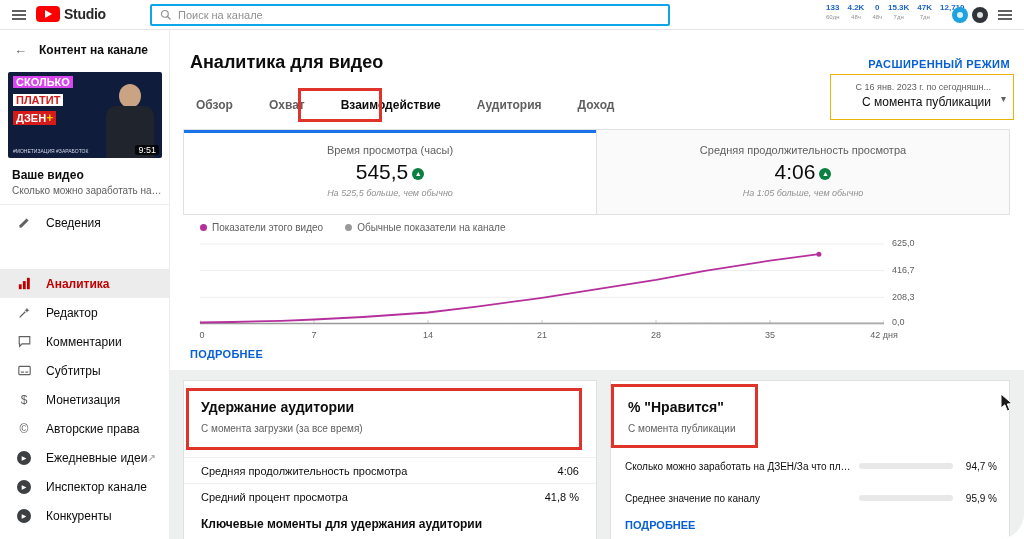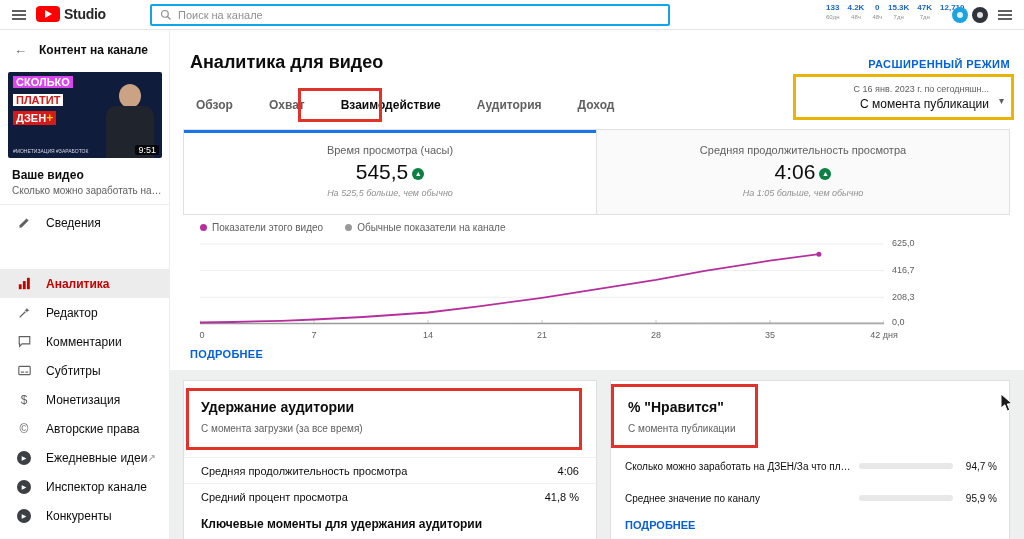--- a/index.html
+++ b/index.html
@@ -1,17 +1,17 @@
 <!DOCTYPE html>
 <html><head>
 <meta charset="utf-8">
 <style>
   * { margin:0; padding:0; box-sizing:border-box; }
   body { font-family:"Liberation Sans","DejaVu Sans",sans-serif; background:#fff; }
-  .screen { position:relative; width:1024px; height:539px; overflow:hidden; background:#fff; }
+  .screen { position:relative; width:1024px; height:539px; overflow:hidden; background:#fff;border-radius:25px; }
 
   
   .topbar { position:absolute; left:0; top:0; width:1024px; height:30px; background:#fff;
             border-bottom:1px solid #e5e5e5; z-index:20; }
   .icon-bars { position:absolute; width:14px; height:10px; border-top:2px solid #606060;
                border-bottom:2px solid #606060; }
   .icon-bars::after { content:""; position:absolute; left:0; top:2px; width:14px; height:2px; background:#606060; }
   .hamb { left:12px; top:10px; cursor:pointer; }
   .logo { position:absolute; left:36px; top:6px; display:flex; align-items:center; gap:4px; }
   .logo-badge { width:24px; height:16px; background:#f00; border-radius:4px; position:relative; }
@@ -71,21 +71,21 @@
 
   
   .main { position:absolute; left:170px; top:30px; width:854px; height:509px; background:#eef0f0; }
   .panel-top { position:absolute; left:0; top:0; width:854px; height:340px; background:#fff; }
   .page-title { position:absolute; left:20px; top:22px; font-size:18px; font-weight:bold; color:#0d0d0d; }
   .adv-link { position:absolute; right:14px; top:28px; font-size:11px; font-weight:bold; color:#065fd4;
               letter-spacing:.4px; cursor:pointer;margin-left:44px; }
   .tabs { position:absolute; left:24px; top:62px; display:flex; gap:32px; }
   .tab { font-size:12px; color:#606060; font-weight:bold; padding:6px 2px 14px; cursor:pointer; }
   .tab.active { color:#0d0d0d; }
-  .date-box { position:absolute; right:10px; top:44px; width:221px; height:46px; border:3px solid #eab308;
+  .date-box { position:absolute; right:10px; top:44px; width:184px; height:46px; border:1px solid #eab308;
               background:#fff; text-align:right; padding:7px 22px 0 8px; cursor:pointer; }
   .date-line1 { font-size:9px; color:#606060; white-space:nowrap; }
   .date-line2 { font-size:12px; color:#0d0d0d; margin-top:3px; }
   .date-caret { position:absolute; right:7px; top:18px; color:#606060; font-size:10px; }
 
   .metric-cards { position:absolute; left:13px; top:99px; width:827px; height:86px;
                   border:1px solid #e0e0e0; display:flex; }
   .mcard { flex:1; text-align:center; padding-top:14px; cursor:pointer; position:relative; }
   .mcard.selected { background:#fff; border-top:3px solid #1a73e8; padding-top:11px; }
   .mcard.plain { background:#fafafa; border-left:1px solid #e0e0e0; }

